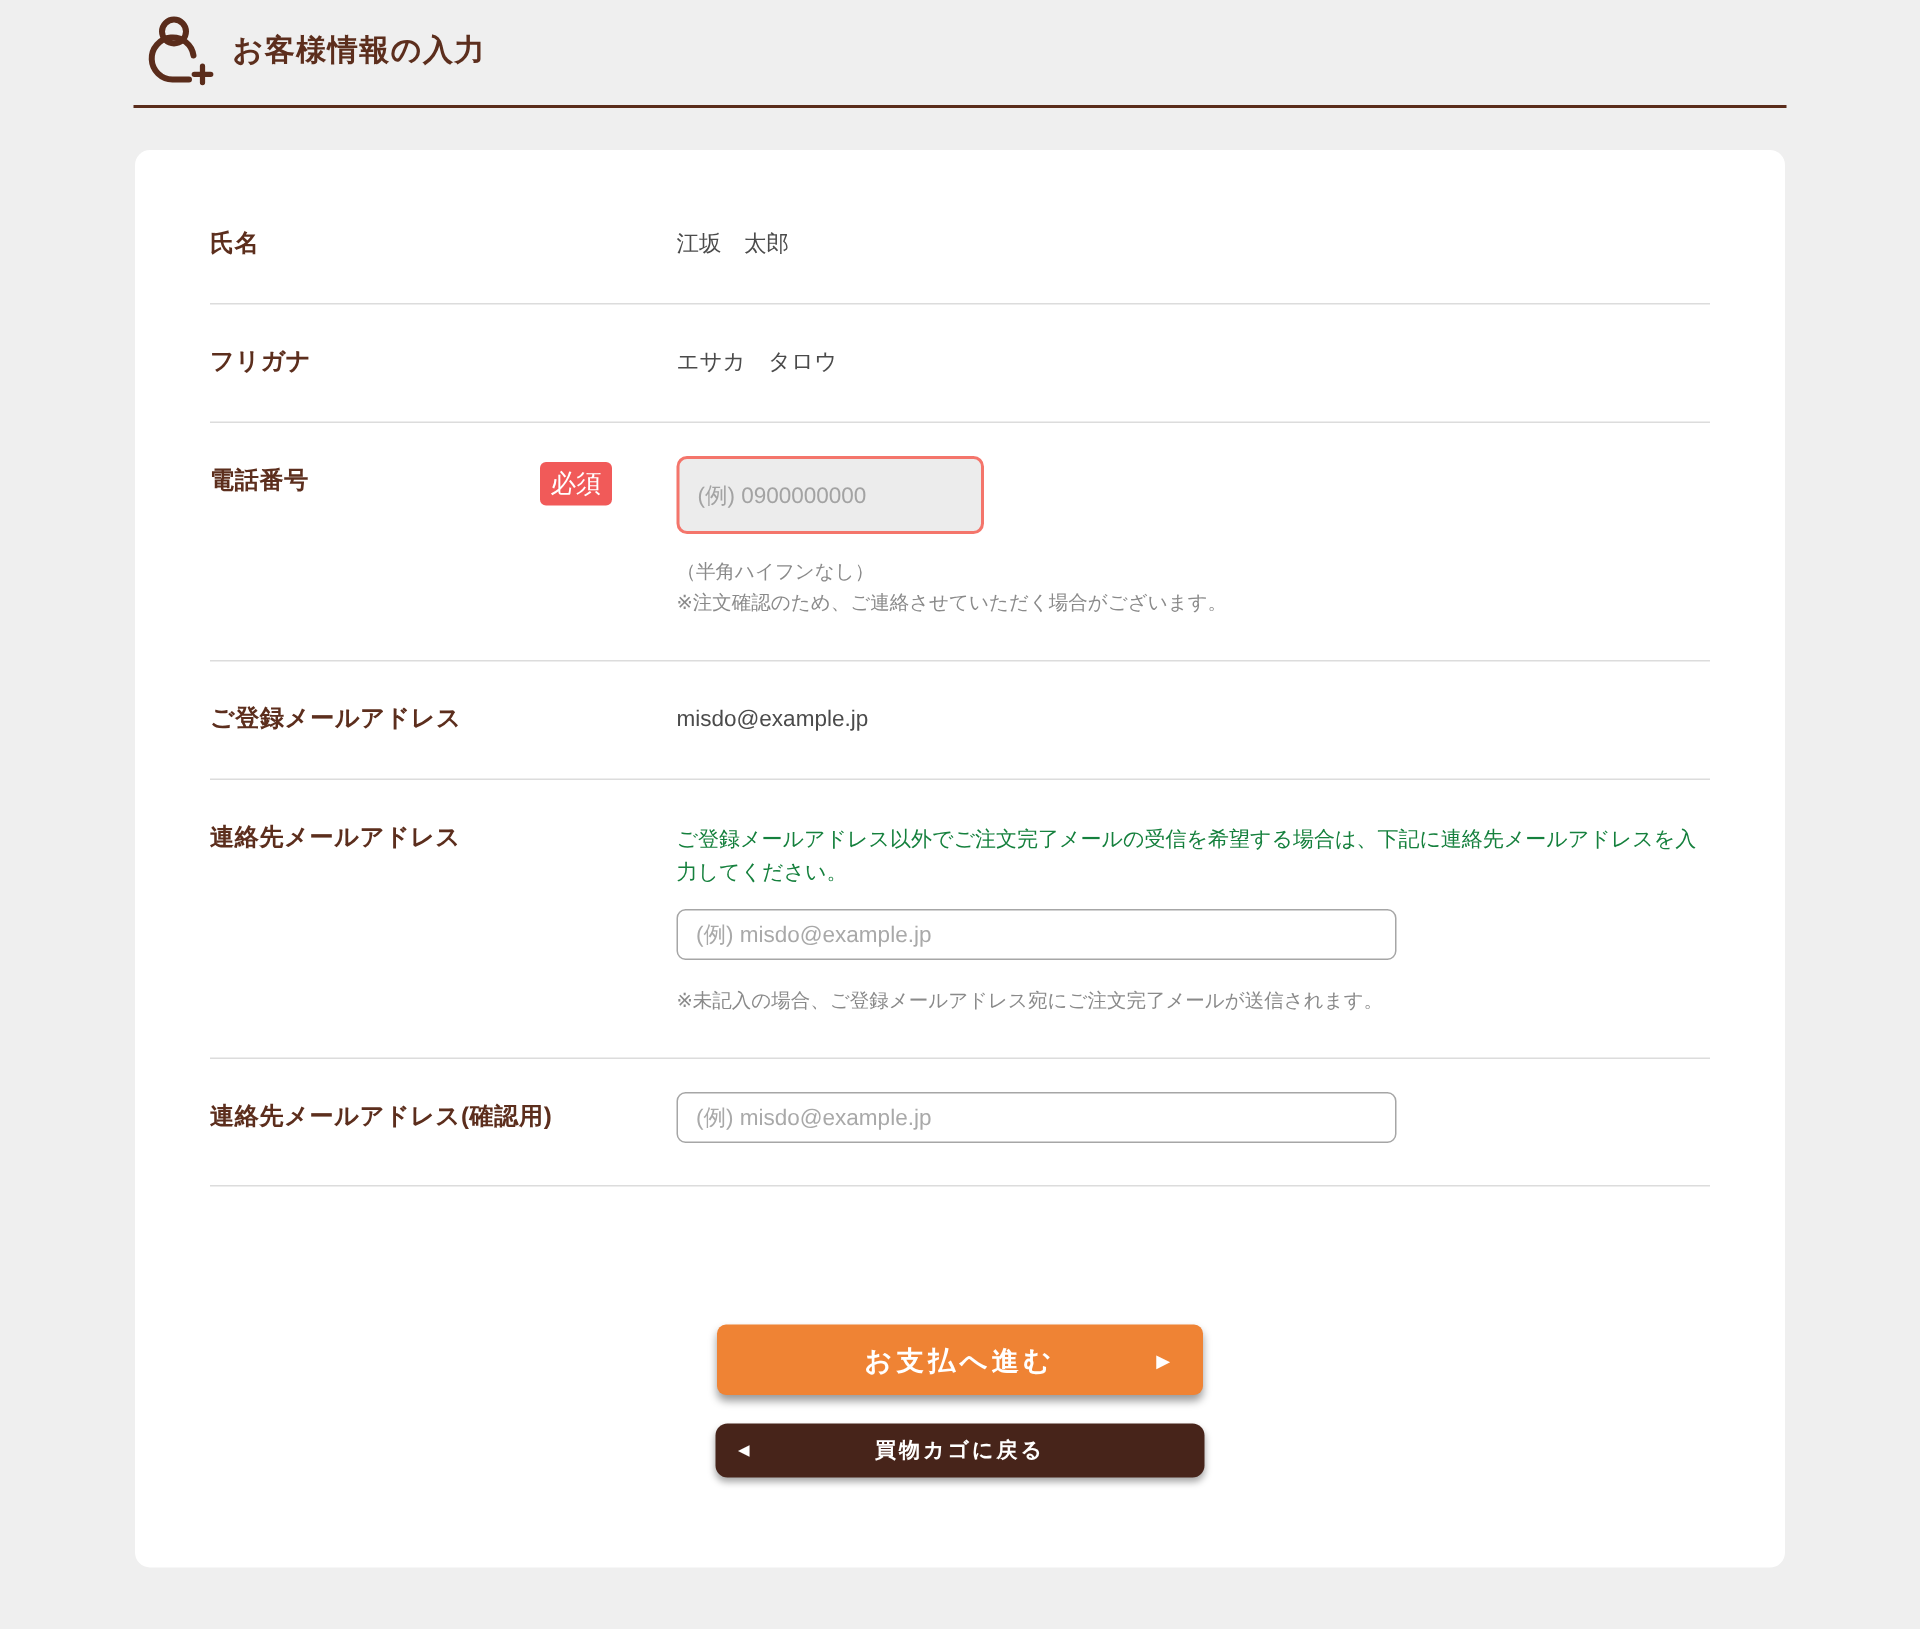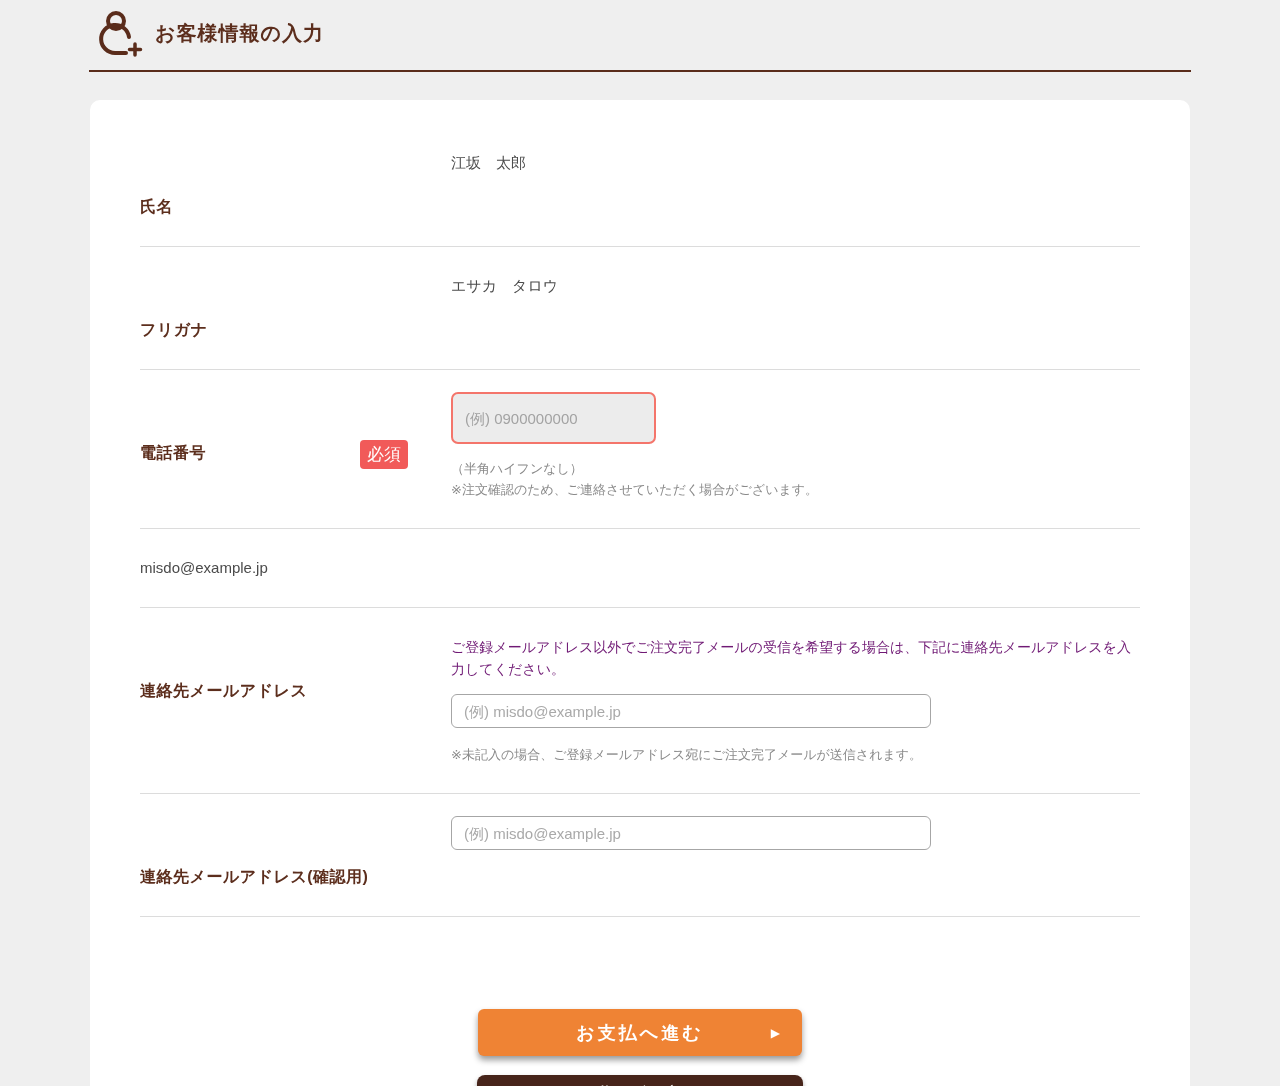--- a/index.html
+++ b/index.html
@@ -42,21 +42,20 @@
     grid-template-columns: 311px 1fr;
     padding: 28px 0;
     border-bottom: 1px solid #dcdcdc;
     align-items: flex-start;
   }
   .cell-label {
     display: flex;
     justify-content: space-between;
     align-items: flex-start;
     padding-right: 43px;
-    margin-top: 44px;
   }
   .label {
     font-size: 16px;
     font-weight: bold;
     color: #5c2e1d;
     line-height: 22px;
     letter-spacing: 0.5px;
   }
   .value {
     font-size: 15px;
@@ -103,21 +102,21 @@
   .input-email::placeholder { color: #a9a9a9; }
 
   .note {
     font-size: 13px;
     color: #8a8a8a;
     line-height: 21px;
   }
   .note-first { margin-top: 14px; }
   .desc {
     font-size: 14px;
-    color: #701a75;
+    color: #15803d;
     line-height: 22px;
     max-width: 690px;
   }
   .desc + .input-email { margin-top: 14px; }
   .notes-block { margin-top: 16px; }
   .link {
     color: #5b6570;
     text-decoration: underline;
     cursor: pointer;
   }
@@ -216,20 +215,23 @@
         <span class="badge-required">必須</span>
       </div>
       <div class="cell-content">
         <input type="text" class="input-phone" placeholder="(例) 0900000000" style="">
         <div class="note note-first">（半角ハイフンなし）</div>
         <div class="note">※注文確認のため、ご連絡させていただく場合がございます。</div>
       </div>
     </div>
 
     <div class="row">
+      <div class="cell-label">
+        <span class="label">ご登録メールアドレス</span>
+      </div>
       <div class="cell-content">
         <span class="value">misdo@example.jp</span>
       </div>
     </div>
 
     <div class="row">
       <div class="cell-label">
         <span class="label">連絡先メールアドレス</span>
       </div>
       <div class="cell-content">

